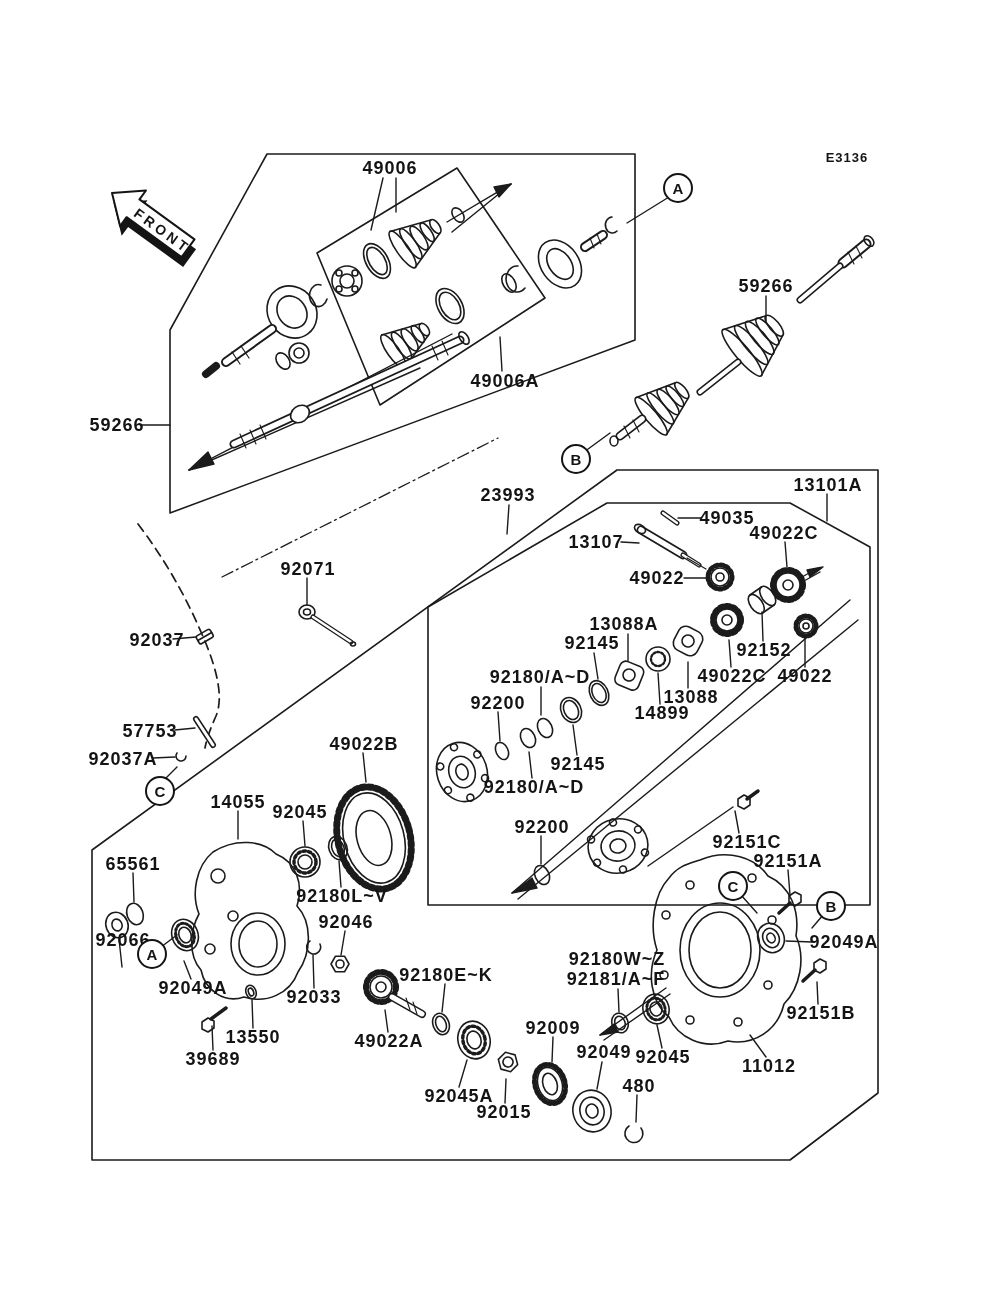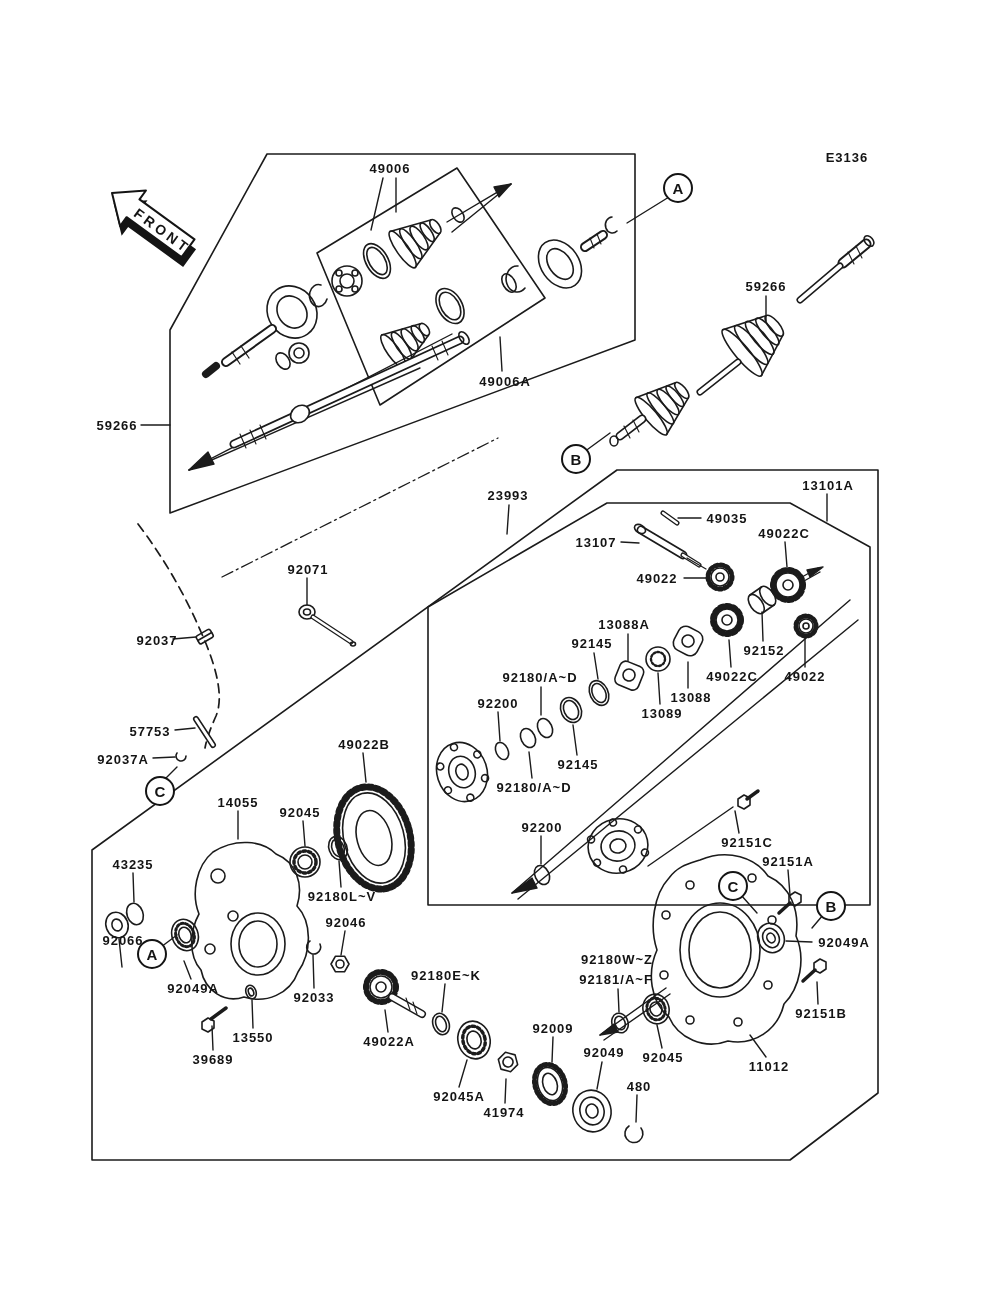--- a/index.html
+++ b/index.html
@@ -1,19 +1,19 @@
 <!DOCTYPE html>
 <html><head>
 <meta charset="utf-8">
 <style>
   html,body{margin:0;padding:0;background:#e8e8e8;}
   .page{position:relative;width:1000px;height:1309px;background:#ffffff;overflow:hidden;
         font-family:"Liberation Sans", sans-serif;}
   svg.art{position:absolute;left:0;top:0;}
-  .lbl{position:absolute;transform:translate(-50%,-50%);font-weight:bold;font-size:13px;
+  .lbl{position:absolute;transform:translate(-50%,-50%);font-weight:bold;font-size:18px;
        letter-spacing:1px;color:#141414;white-space:nowrap;line-height:1;}
   .lbl.small{font-size:13px;letter-spacing:1px;}
   .callout{position:absolute;transform:translate(-50%,-50%);width:26px;height:26px;
        border:2.4px solid #141414;border-radius:50%;background:#fff;color:#141414;
        font-weight:bold;font-size:15px;display:flex;align-items:center;justify-content:center;line-height:1;}
 </style>
 </head>
 <body>
 
 <div class="page">
@@ -479,52 +479,52 @@
   <div class="lbl" style="left:657px;top:578px">49022</div>
   <div class="lbl" style="left:624px;top:624px">13088A</div>
   <div class="lbl" style="left:592px;top:643px">92145</div>
   <div class="lbl" style="left:157px;top:640px">92037</div>
   <div class="lbl" style="left:764px;top:650px">92152</div>
   <div class="lbl" style="left:732px;top:676px">49022C</div>
   <div class="lbl" style="left:805px;top:676px">49022</div>
   <div class="lbl" style="left:540px;top:677px">92180/A~D</div>
   <div class="lbl" style="left:691px;top:697px">13088</div>
   <div class="lbl" style="left:498px;top:703px">92200</div>
-  <div class="lbl" style="left:662px;top:713px">13089</div>
+  <div class="lbl" style="left:662px;top:713px">14899</div>
   <div class="lbl" style="left:150px;top:731px">57753</div>
   <div class="lbl" style="left:364px;top:744px">49022B</div>
   <div class="lbl" style="left:123px;top:759px">92037A</div>
   <div class="lbl" style="left:578px;top:764px">92145</div>
   <div class="lbl" style="left:534px;top:787px">92180/A~D</div>
   <div class="lbl" style="left:238px;top:802px">14055</div>
   <div class="lbl" style="left:300px;top:812px">92045</div>
   <div class="lbl" style="left:542px;top:827px">92200</div>
   <div class="lbl" style="left:747px;top:842px">92151C</div>
   <div class="lbl" style="left:788px;top:861px">92151A</div>
-  <div class="lbl" style="left:133px;top:864px">43235</div>
+  <div class="lbl" style="left:133px;top:864px">65561</div>
   <div class="lbl" style="left:342px;top:896px">92180L~V</div>
   <div class="lbl" style="left:346px;top:922px">92046</div>
   <div class="lbl" style="left:844px;top:942px">92049A</div>
   <div class="lbl" style="left:123px;top:940px">92066</div>
   <div class="lbl" style="left:193px;top:988px">92049A</div>
   <div class="lbl" style="left:314px;top:997px">92033</div>
   <div class="lbl" style="left:446px;top:975px">92180E~K</div>
   <div class="lbl" style="left:617px;top:959px">92180W~Z</div>
   <div class="lbl" style="left:616px;top:979px">92181/A~F</div>
   <div class="lbl" style="left:821px;top:1013px">92151B</div>
   <div class="lbl" style="left:253px;top:1037px">13550</div>
   <div class="lbl" style="left:389px;top:1041px">49022A</div>
   <div class="lbl" style="left:213px;top:1059px">39689</div>
   <div class="lbl" style="left:553px;top:1028px">92009</div>
   <div class="lbl" style="left:604px;top:1052px">92049</div>
   <div class="lbl" style="left:663px;top:1057px">92045</div>
   <div class="lbl" style="left:639px;top:1086px">480</div>
   <div class="lbl" style="left:769px;top:1066px">11012</div>
   <div class="lbl" style="left:459px;top:1096px">92045A</div>
-  <div class="lbl" style="left:504px;top:1112px">41974</div>
+  <div class="lbl" style="left:504px;top:1112px">92015</div>
 
   <div class="callout" style="left:678px;top:188px">A</div>
   <div class="callout" style="left:576px;top:459px">B</div>
   <div class="callout" style="left:160px;top:791px">C</div>
   <div class="callout" style="left:733px;top:886px">C</div>
   <div class="callout" style="left:831px;top:906px">B</div>
   <div class="callout" style="left:152px;top:954px">A</div>
 
 </div>
 

